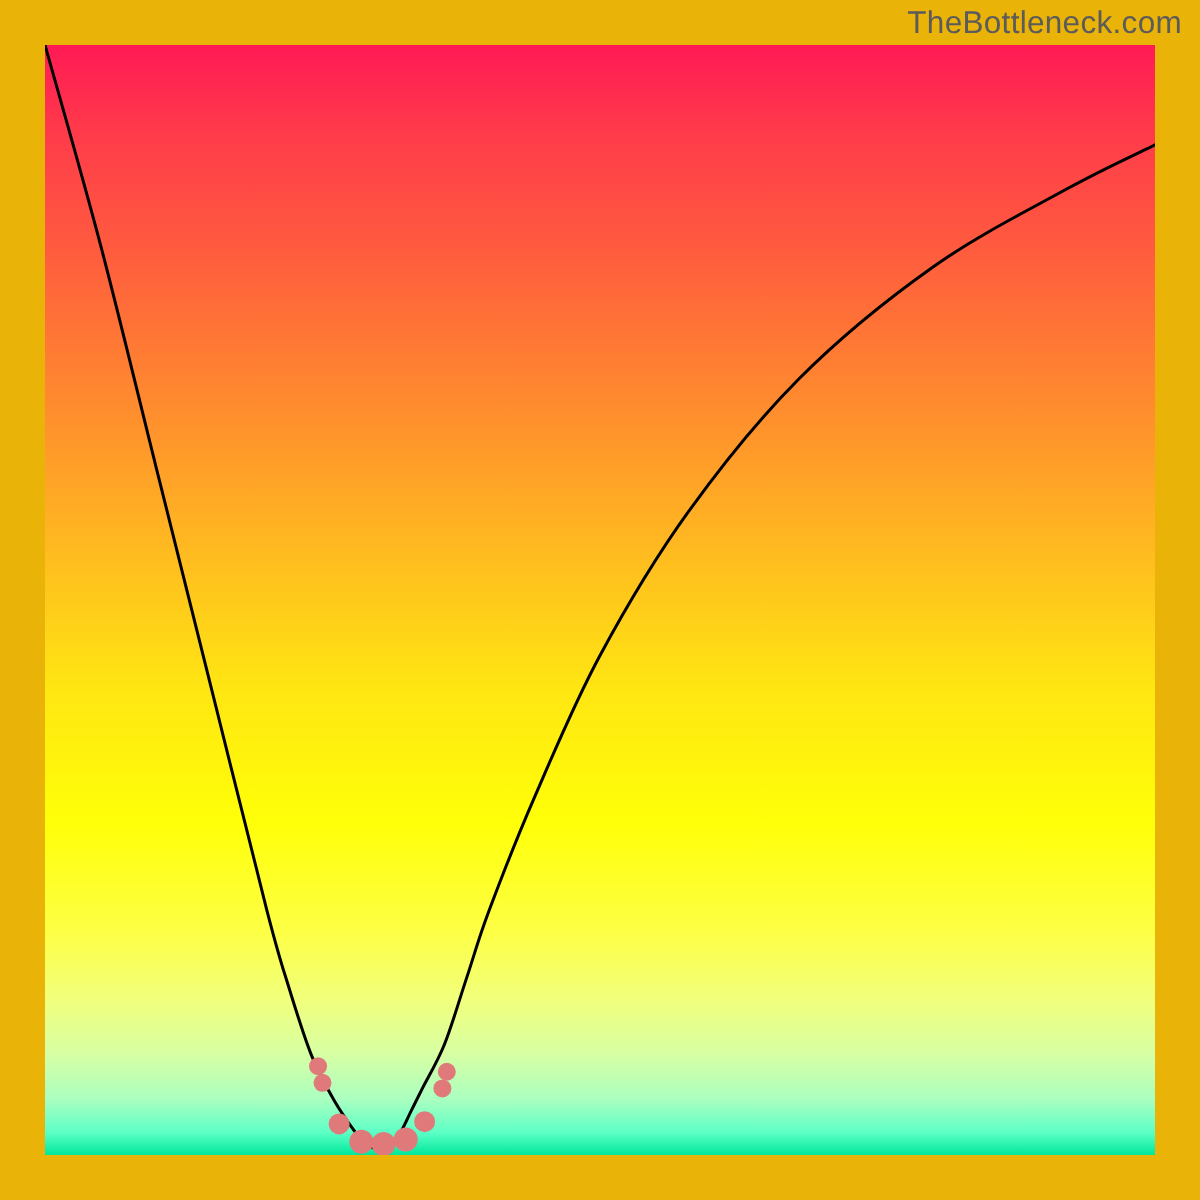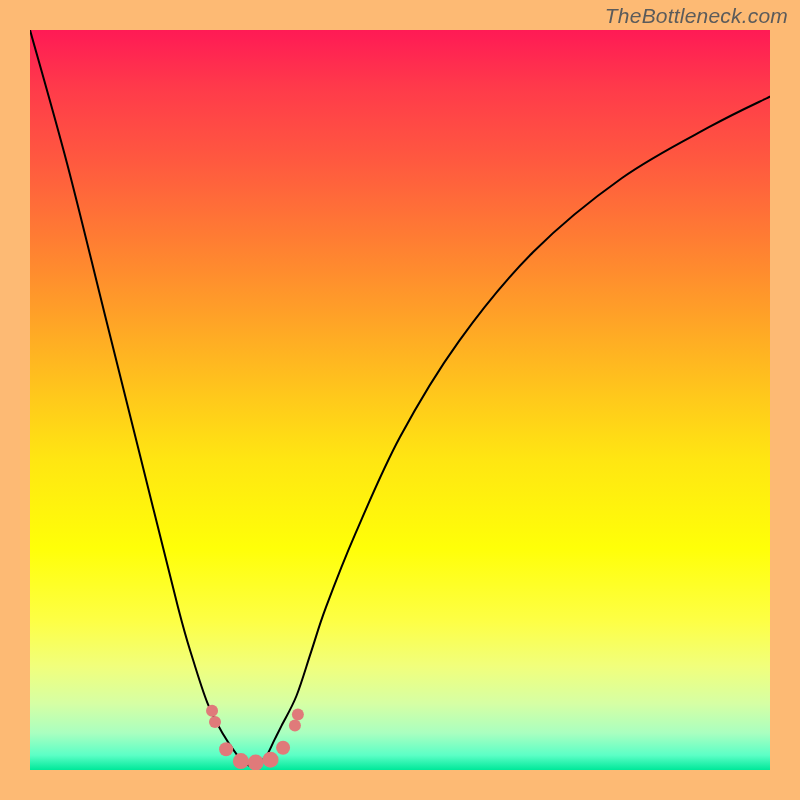--- a/index.html
+++ b/index.html
@@ -10,22 +10,21 @@
     background: #000;
     overflow: hidden;
     font-family: Arial, Helvetica, sans-serif;
   }
   .frame {
     position: absolute;
     left: 0;
     top: 0;
     width: 800px;
     height: 800px;
-    background: #fdba74;
-    font-style: italic;
+    background: #eab308;
   }
   .plot-area {
     position: absolute;
     left: 30px;
     top: 30px;
     width: 740px;
     height: 740px;
     overflow: hidden;
   }
   .gradient {

